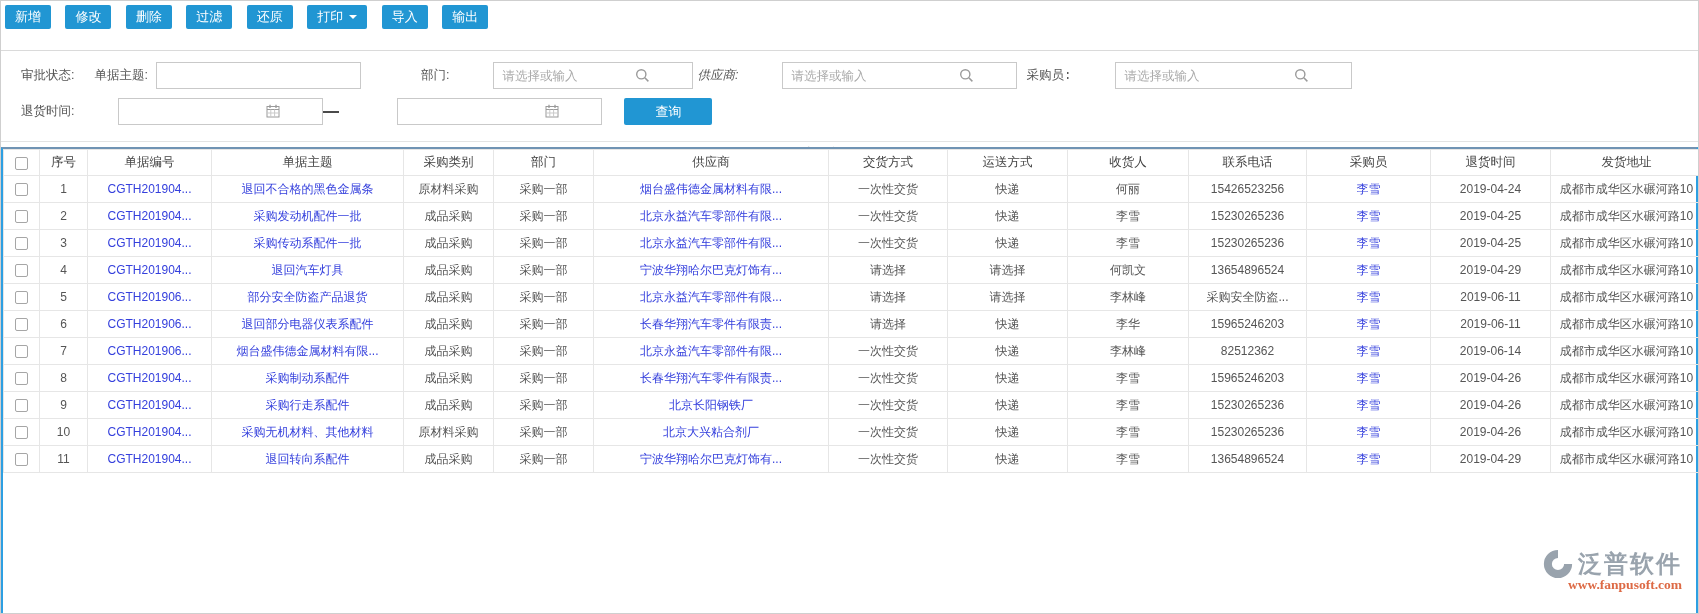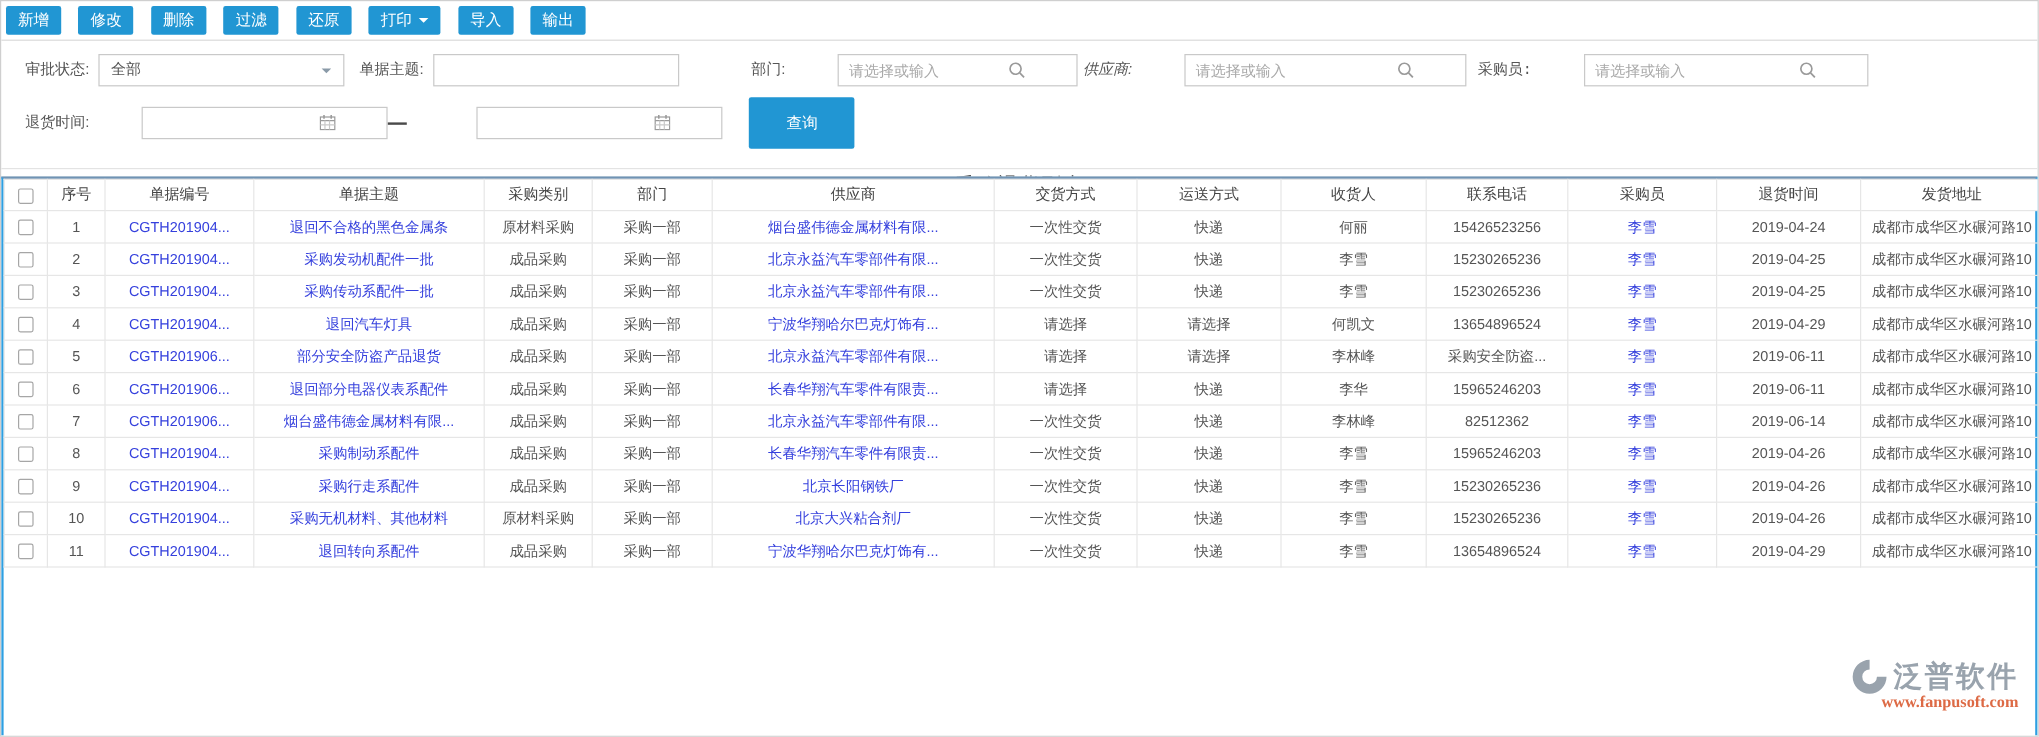--- a/index.html
+++ b/index.html
@@ -5,21 +5,21 @@
   * { box-sizing: border-box; }
   html,body { margin:0; padding:0; }
   body {
     width:1699px; height:614px;
     font-family:"Liberation Sans", sans-serif;
     background:#fff; color:#555;
     border:1px solid #cfcfcf;
     position:relative; overflow:hidden;
   }
   
-  .toolbar { height:33px; padding:4px 0 0 4px; border-bottom:1px solid #dadada; }
+  .toolbar { height:50px; padding:4px 0 0 4px; border-bottom:1px solid #dadada; }
   .tb-btn {
     display:inline-block; background:var(--accent,#2196d3); color:#fff;
     font-size:13px; line-height:16px; padding:4px 10px; margin-right:10px;
     border-radius:2px; cursor:pointer; user-select:none;
   }
   .tb-btn .caret {
     display:inline-block; width:0; height:0; margin-left:6px; vertical-align:2px;
     border:4px solid transparent; border-top-color:#fff; border-bottom-width:0;
   }
   
@@ -41,21 +41,21 @@
     padding:0 8px; font-family:inherit; outline:none; background:#fff;
   }
   .text-input::placeholder { color:#a9a9a9; }
   .iwrap { position:relative; display:inline-block; }
   .iwrap .text-input { padding-right:28px; width:100%;margin-left:36px; }
   .icon-right { position:absolute; right:7px; top:6px; pointer-events:auto; cursor:pointer; line-height:0; }
   .w205{width:205px;} .w200{width:200px;} .w235{width:235px;} .w237{width:237px;}
   .g2{margin-left:12px;} .g3{margin-left:60px;} .g4{margin-left:40px;font-style:italic;} .g5{margin-left:45px;font-family:Liberation Mono, monospace;}
   .range-sep { width:30px; height:2px; background:#4a4a4a; margin:0 22px; }
   .query-btn {
-    width:88px; height:43px; margin-left:58px; border:none; border-radius:2px;
+    width:88px; height:27px; margin-left:58px; border:none; border-radius:2px;
     background:var(--accent,#2196d3); color:#fff; font-size:13px; cursor:pointer;
     font-family:inherit;
   }
   
   .list-title { height:28px; line-height:28px; text-align:center; font-size:17px;
     font-weight:normal; color:#333; letter-spacing:1px; }
   .table-panel {
     position:absolute; left:0; right:0; top:146px; bottom:0;
     border-top:2px solid var(--header-top-border,#7093b3);
     border-left:2px solid var(--panel-border-blue,#2d9fe2);
@@ -87,24 +87,20 @@
   <span class="tb-btn">过滤</span>
   <span class="tb-btn">还原</span>
   <span class="tb-btn"><span>打印</span><span class="caret"></span></span>
   <span class="tb-btn">导入</span>
   <span class="tb-btn">输出</span>
 </div>
 
 <div class="filter-panel">
   <div class="f-row first">
     <span class="f-label">审批状态:</span>
-    <div class="select-box">
-      <span>全部</span>
-      <span class="select-caret"></span>
-    </div>
 
     <span class="f-label g2">单据主题:</span>
     <input class="text-input w205" value="" style="">
 
     <span class="f-label g3">部门:</span>
     <span class="iwrap w200">
       <input class="text-input" placeholder="请选择或输入" style="">
       <span class="icon-right">
         <svg width="15" height="15" viewBox="0 0 15 15">
             <circle cx="6.3" cy="6.3" r="4.6" fill="none" stroke="#9a9a9a" stroke-width="1.4"></circle>

